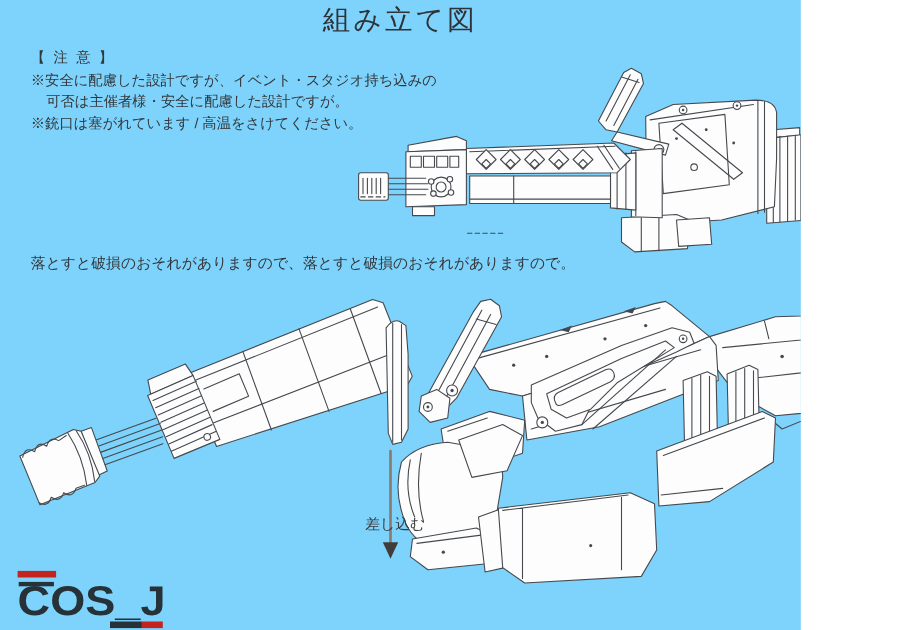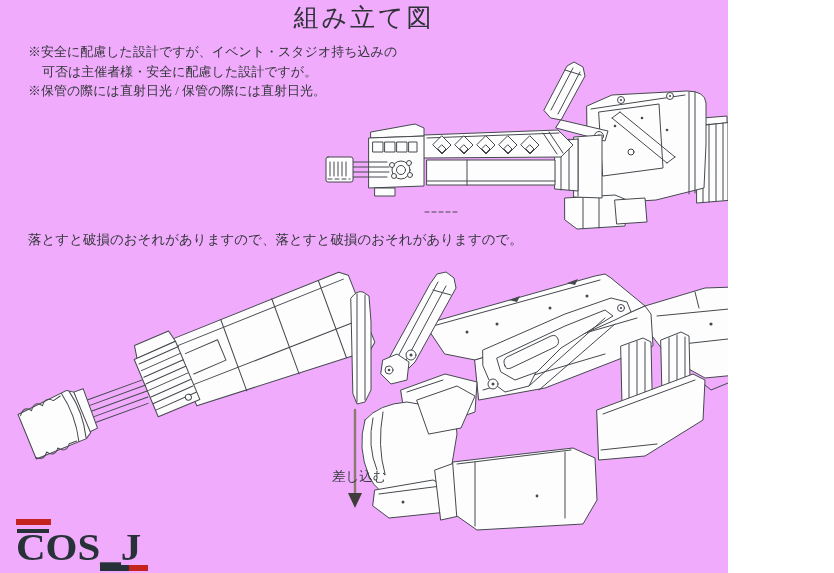--- a/index.html
+++ b/index.html
@@ -1,21 +1,21 @@
 <!DOCTYPE html>
 <html><head>
 <meta charset="utf-8">
 <style>
   html,body{margin:0;padding:0;}
   .page{
     position:relative;
     width:728px;height:573px;
-    background:#f0abfc;
+    background:#7dd3fc;
     overflow:hidden;
-    font-family:Liberation Serif, serif;
+    font-family:Liberation Sans, sans-serif;
     color:#33363a;
   }
   .title{
     position:absolute;top:1px;left:0;right:0;
     text-align:center;
     font-size:25px;letter-spacing:3px;
     color:#2f3237;
     font-weight:500;
   }
   .notice{
@@ -53,23 +53,24 @@
   .logo .bar-bottom-red{position:absolute;left:113px;top:47px;width:19px;height:6px;}
 </style>
 </head>
 <body>
 
 <div class="page">
 
   <div class="title">組み立て図</div>
 
   <div class="notice">
+    <div class="head">【 注 意 】</div>
     <div>※安全に配慮した設計ですが、イベント・スタジオ持ち込みの</div>
     <div class="indent">可否は主催者様・安全に配慮した設計ですが。</div>
-    <div>※保管の際には直射日光 / 保管の際には直射日光。</div>
+    <div>※銃口は塞がれています / 高温をさけてください。</div>
   </div>
 
   <div class="caution">落とすと破損のおそれがありますので、落とすと破損のおそれがありますので。</div>
 
   <svg class="assembled lineart" width="515" height="190" viewBox="0 0 515 190">
 
     <path d="M418,62 L447,56 L478,58 L490,64 L492,74 L491,90 L474,99 L430,100 L418,100 Z"></path>
     <path class="nf" d="M420,68 L488,62 M421,94 L474,97"></path>
     <path class="nf" d="M491,90 Q468,108 440,112 L423,111"></path>
     <circle class="dot" cx="432" cy="80" r="1.6"></circle>

